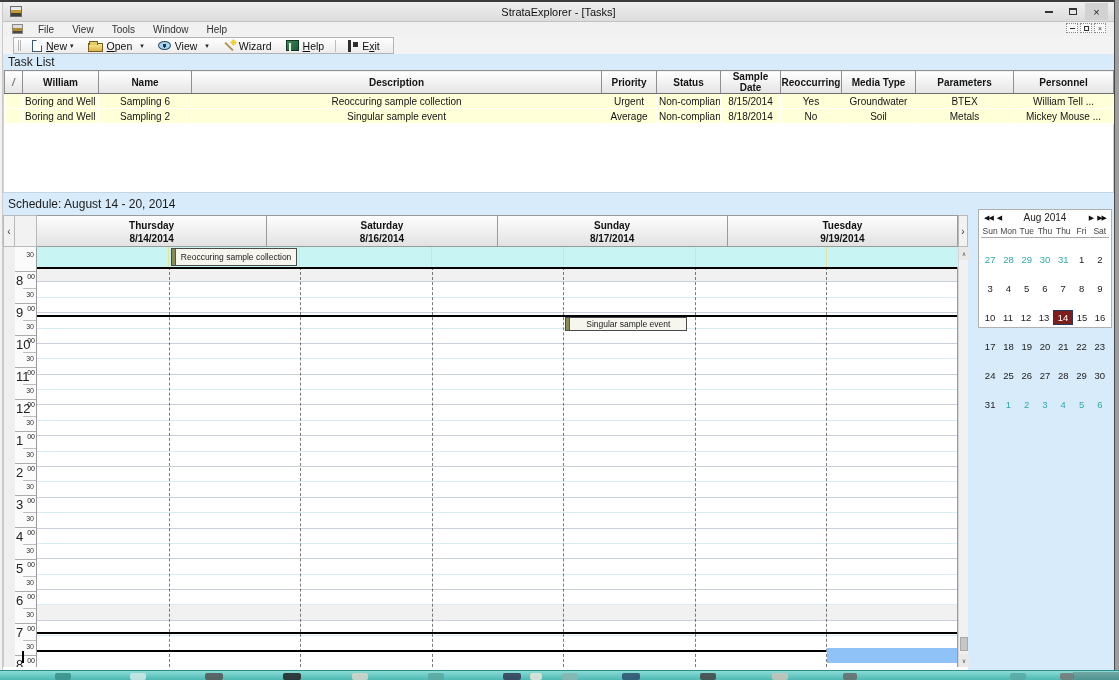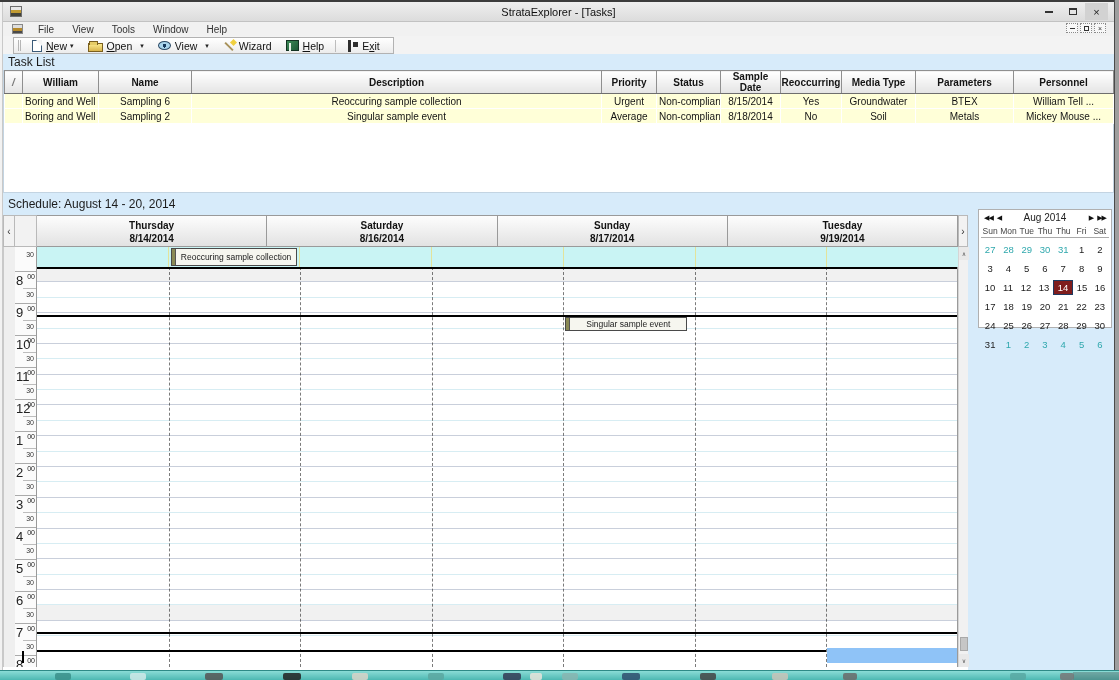--- a/index.html
+++ b/index.html
@@ -134,21 +134,21 @@
   #bottom-strip{left:3px;top:667px;width:965px;height:3px;background:#fff;}
   #text-cursor{left:22px;top:651px;width:2px;height:12px;background:#000;z-index:6;}
 
   
   #mini-cal{left:978px;top:209px;width:134px;height:119px;background:#fff;border:1px solid #b0b0b0;font-size:10px;}
   #cal-header{display:flex;align-items:center;height:15px;padding:0 3px;}
   .cal-arrow{font-size:7px;color:#111;padding:0 2px;letter-spacing:-1px;}
   #cal-month{flex:1;text-align:center;font-size:10px;color:#222;}
   #cal-weekdays{display:flex;height:13px;border-bottom:1px solid #aaa;margin:0 2px;}
   #cal-weekdays span{flex:1;text-align:center;font-size:8.5px;color:#444;line-height:13px;}
-  .cal-week{display:flex;height:15px;margin:4px 2px;}
+  .cal-week{display:flex;height:15px;margin:14px 2px;}
   .cal-day{flex:1;text-align:center;font-size:9.5px;color:#222;line-height:15px;}
   .cal-day.muted{color:#2fa8ad;}
   .cal-day.selected{background:#7f1d1d;border:1px solid #1f3a5f;color:#fff;line-height:13px;}
 
   
   #taskbar{left:0;top:670px;width:1119px;height:10px;background:linear-gradient(#8adcd6,#4db8b2);
     border-top:1px solid #2e8a86;}
   .tb-blob{position:absolute;top:2px;height:7px;border-radius:2px;opacity:.85;}
   #tray-zone{position:absolute;right:0;top:1px;width:46px;height:9px;background:rgba(80,80,80,.35);}
 </style>

